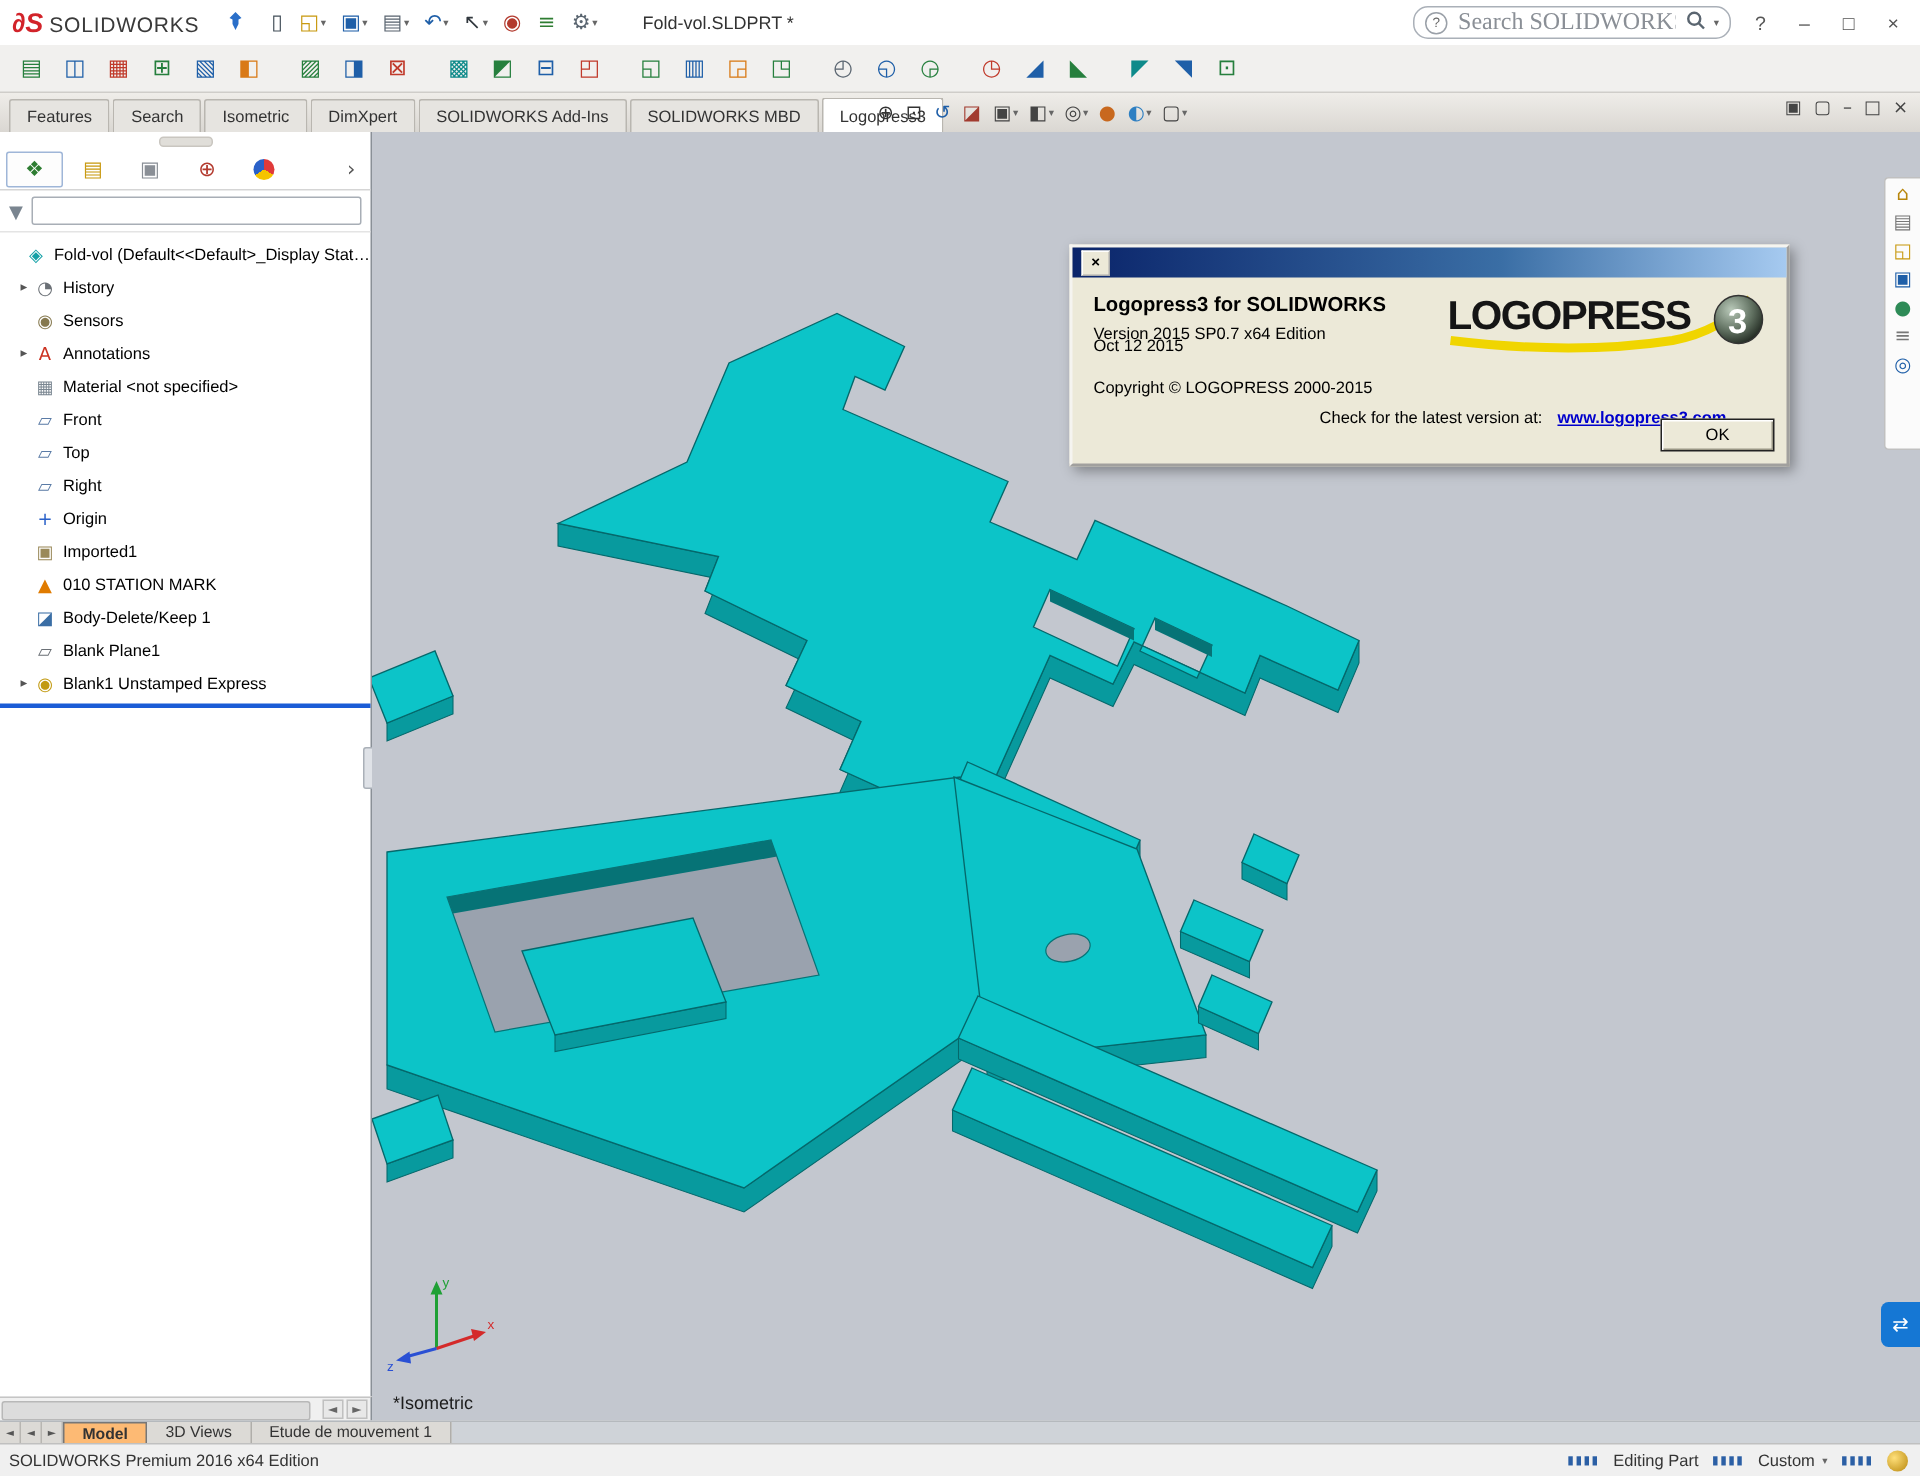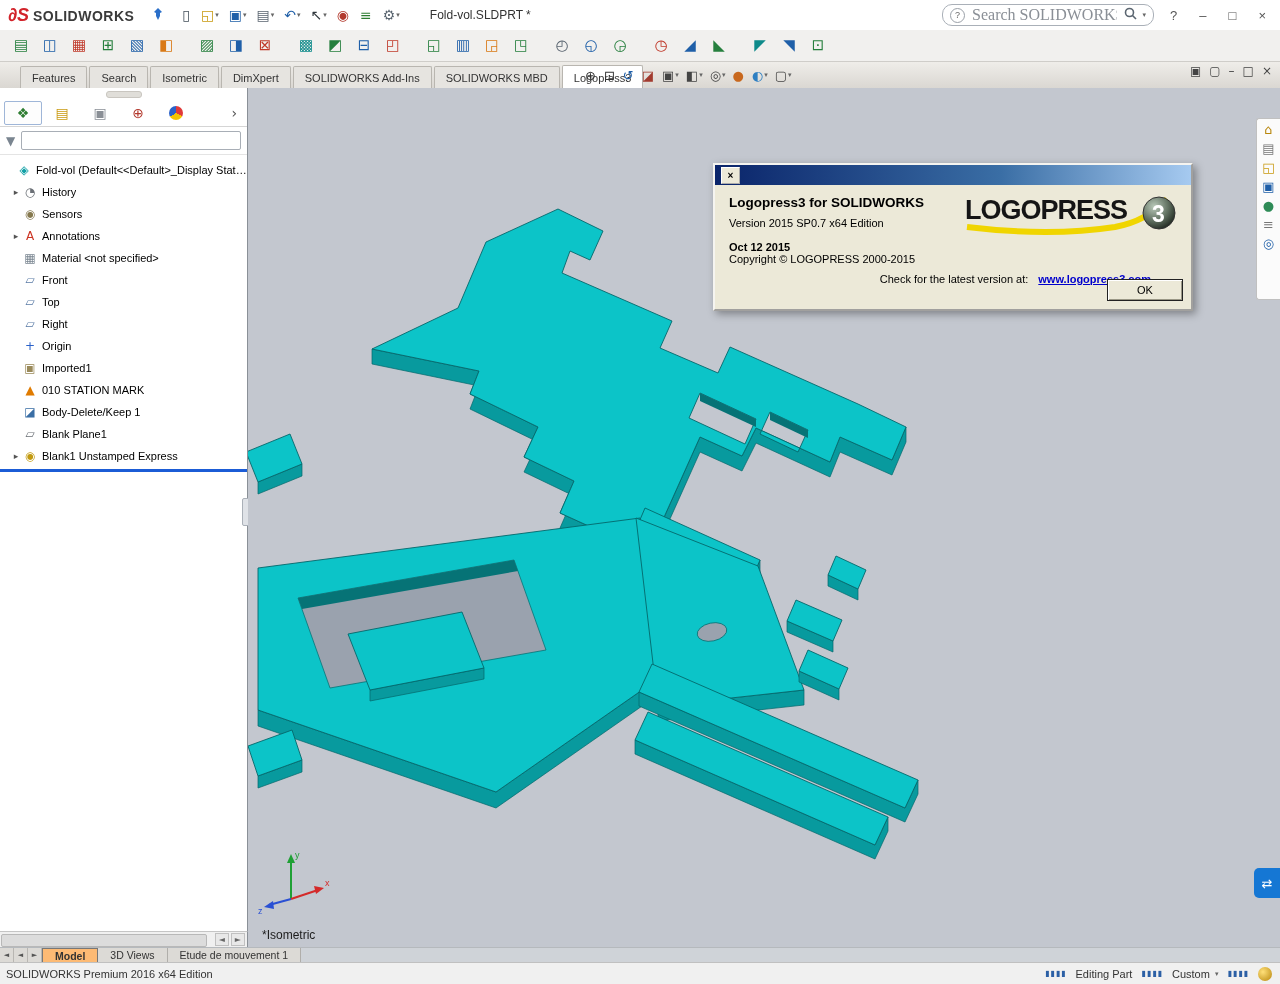--- a/index.html
+++ b/index.html
@@ -5,21 +5,21 @@
   html,body{margin:0;padding:0;}
   body{width:1280px;height:984px;font-family:"Liberation Sans","DejaVu Sans",sans-serif;
        -webkit-font-smoothing:antialiased;background:#c3c7cf;overflow:hidden;}
   #app{position:relative;width:1280px;height:984px;background:#fff;}
   .icon{font-family:"DejaVu Sans",sans-serif;line-height:1;}
   
   #menubar{position:absolute;left:0;top:0;width:1280px;height:30px;background:#fff;
            border-bottom:1px solid #e2e2e2;display:flex;align-items:center;font-size:12px;color:#222;}
   #logo{display:flex;align-items:baseline;gap:4px;padding:0 10px 0 8px;}
   #logo .mark{color:#d2232a;font-weight:bold;font-style:italic;font-size:18px;}
-  #logo .brand{font-weight:bold;letter-spacing:.5px;font-size:14px;color:#3a3a3a;}
+  #logo .brand{font-weight:normal;letter-spacing:.5px;font-size:14px;color:#3a3a3a;}
   #menus{display:flex;}
   #menus .menu-item{padding:5px 9px;cursor:default;}
   #pin{margin:0 8px;}
   #tb1{display:flex;align-items:center;gap:2px;margin-left:6px;}
   .tb1{display:flex;align-items:center;padding:2px 3px;border:1px solid transparent;border-radius:2px;}
   .tb1 .g{font-size:14px;}
   .caret{font-size:7px;color:#666;margin-left:1px;font-family:"DejaVu Sans",sans-serif;}
   #doctitle{margin-left:26px;font-size:12px;color:#333;white-space:nowrap;}
   #mb-right{margin-left:auto;display:flex;align-items:center;gap:10px;padding-right:8px;}
   #searchbox{display:flex;align-items:center;gap:5px;width:196px;height:20px;border:1px solid #aab0b8;
@@ -31,21 +31,21 @@
            display:flex;align-items:center;justify-content:center;flex:0 0 auto;}
   .winbtn{font-size:13px;color:#555;padding:1px 6px;}
   
   #toolbar2{position:absolute;left:0;top:30px;width:1280px;height:32px;background:#f1f0ee;
             border-bottom:1px solid #cfcdc9;display:flex;align-items:center;padding-left:8px;box-sizing:border-box;}
   .t2{width:24px;height:24px;display:flex;align-items:center;justify-content:center;margin-right:3px;
       border:1px solid transparent;border-radius:2px;font-size:15px;}
   
   #tabrow{position:absolute;left:0;top:62px;width:1280px;height:26px;
           background:linear-gradient(#efede9,#dad7d2);border-bottom:1px solid #b5b2ac;}
-  #ctabs{display:flex;height:26px;align-items:flex-end;padding-left:20px;}
+  #ctabs{display:flex;height:26px;align-items:flex-end;padding-left:6px;}
   .ctab{font-size:11px;color:#333;padding:5px 11px 4px;border:1px solid #b9b6b0;border-bottom:none;
         background:#e6e4e0;margin-right:2px;border-radius:2px 2px 0 0;}
   .ctab.active{background:#fff;font-weight:normal;padding-top:6px;margin-top:28px;}
   #headsup{position:absolute;left:585px;top:1px;display:flex;align-items:center;gap:7px;height:24px;}
   .hicon{display:flex;align-items:center;}
   .hicon .g{font-size:13px;}
   #tabrow-ctrl{position:absolute;right:8px;top:3px;display:flex;gap:8px;color:#444;font-size:12px;}
   
   #panel{position:absolute;left:0;top:88px;width:248px;height:843px;background:#fff;
          border-right:1px solid #8a9097;box-sizing:border-box;}
@@ -96,21 +96,21 @@
   #dialog{position:absolute;left:465px;top:75px;width:480px;height:148px;background:#ece9d8;
           border:2px outset #f5f4f0;box-shadow:3px 3px 8px rgba(0,0,0,.35);box-sizing:border-box;}
   #dlg-title{height:20px;background:linear-gradient(90deg,#0a246a,#3a6ea5 60%,#a6caf0);display:flex;
              align-items:center;padding:0 3px 0 6px;}
   #dlg-title .t{color:#fff;font-weight:bold;font-size:11px;flex:1;}
   #dlg-close{width:17px;height:15px;background:#ece9d8;border:1px outset #fff;font-size:10px;color:#000;
              display:flex;align-items:center;justify-content:center;font-weight:bold;}
   #dlg-body{position:relative;height:122px;font-size:11px;color:#000;}
   #dlg-heading{position:absolute;left:14px;top:10px;font-size:13.5px;font-weight:bold;}
   #dlg-version{position:absolute;left:14px;top:32px;}
-  #dlg-date{position:absolute;left:14px;top:56px;font-weight:bold;}
+  #dlg-date{position:absolute;left:14px;top:40px;}
   #dlg-copy{position:absolute;left:14px;top:68px;}
   #dlg-check{position:absolute;left:0;right:40px;top:88px;text-align:right;}
   #dlg-link{color:#0000cc;font-weight:bold;text-decoration:underline;margin-left:10px;}
   #dlg-ok{position:absolute;right:8px;bottom:6px;width:74px;height:20px;background:#ece9d8;
           border:1px solid #222;box-shadow:inset 1px 1px 0 #fff,inset -1px -1px 0 #9a9786;
           font-size:11px;display:flex;align-items:center;justify-content:center;}
   #dlg-logo{position:absolute;right:8px;top:2px;}
   
   #bottom-tabs{position:absolute;left:0;top:947px;width:1280px;height:15px;background:#cfd3d8;
                display:flex;align-items:stretch;font-size:10.5px;color:#333;border-top:1px solid #b5b9bd;box-sizing:border-box;}

